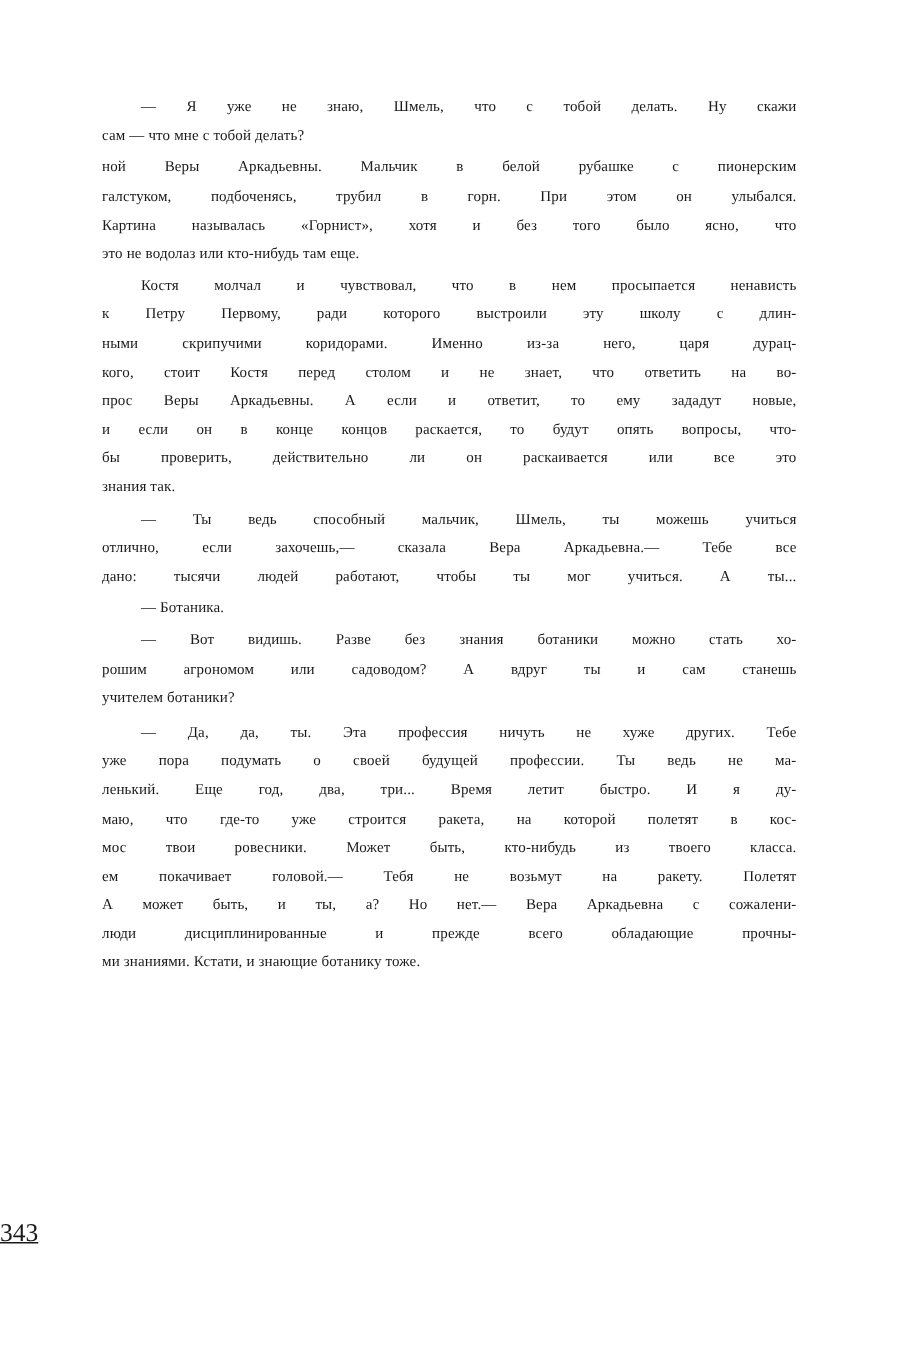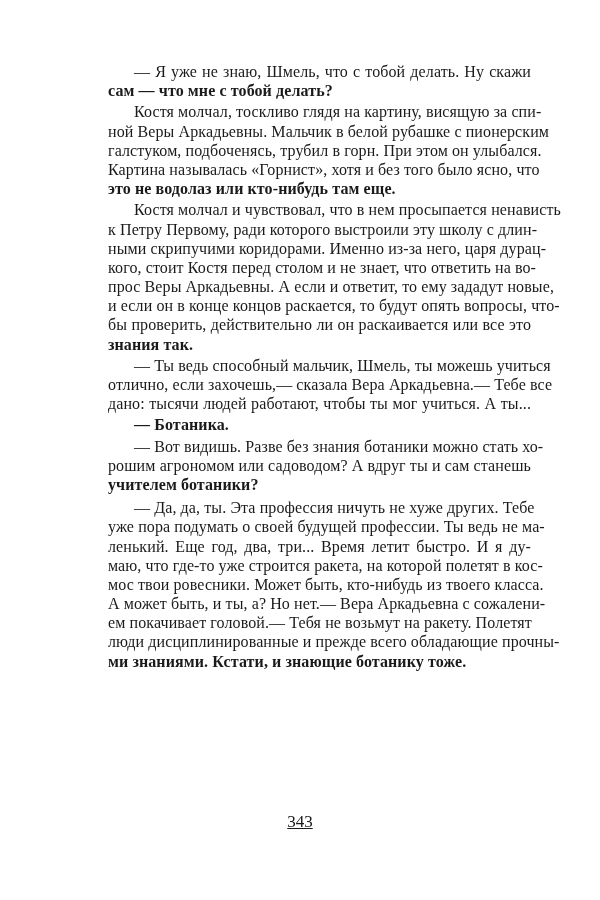--- a/index.html
+++ b/index.html
@@ -18,61 +18,58 @@
   .page {
     position: absolute;
     left: 68px;
     top: 62px;
     width: 463px;
   }
   .line {
     display: block;
     height: 19.2px;
     line-height: 19.2px;
-    font-size: 16px;
+    font-size: 10px;
     white-space: nowrap;
     text-align: justify;
     text-align-last: justify;
     letter-spacing: 0.1px;
-    margin-left: 40px;
   }
   .line.indent {
     padding-left: 26px;
   }
   .line.last {
     text-align-last: left;
-    font-weight: bold;
   }
   .para-gap {
     height: 2px;
   }
   .page-number {
     position: absolute;
     top: 812px;
     left: 0;
     width: 600px;
-    text-align: center;
+    text-align: left;
     font-size: 17px;
     color: #1a1a1a;
     text-decoration: underline;
   }
 </style>
 </head>
 <body>
 
 <div class="page">
 
   <div>
     <span class="line indent">— Я уже не знаю, Шмель, что с тобой делать. Ну скажи</span>
     <span class="line last">сам — что мне с тобой делать?</span>
   </div>
   <div class="para-gap"></div>
 
   <div>
-    <span class="line indent">Костя молчал, тоскливо глядя на картину, висящую за спи-</span>
     <span class="line">ной Веры Аркадьевны. Мальчик в белой рубашке с пионерским</span>
     <span class="line">галстуком, подбоченясь, трубил в горн. При этом он улыбался.</span>
     <span class="line">Картина называлась «Горнист», хотя и без того было ясно, что</span>
     <span class="line last">это не водолаз или кто-нибудь там еще.</span>
   </div>
   <div class="para-gap"></div>
 
   <div>
     <span class="line indent">Костя молчал и чувствовал, что в нем просыпается ненависть</span>
     <span class="line">к Петру Первому, ради которого выстроили эту школу с длин-</span>
@@ -105,22 +102,22 @@
   <div class="para-gap"></div>
 
   <div class="para-gap"></div>
 
   <div>
     <span class="line indent">— Да, да, ты. Эта профессия ничуть не хуже других. Тебе</span>
     <span class="line">уже пора подумать о своей будущей профессии. Ты ведь не ма-</span>
     <span class="line">ленький. Еще год, два, три... Время летит быстро. И я ду-</span>
     <span class="line">маю, что где-то уже строится ракета, на которой полетят в кос-</span>
     <span class="line">мос твои ровесники. Может быть, кто-нибудь из твоего класса.</span>
+    <span class="line">ем покачивает головой.— Тебя не возьмут на ракету. Полетят</span>
     <span class="line">А может быть, и ты, а? Но нет.— Вера Аркадьевна с сожалени-</span>
-    <span class="line">ем покачивает головой.— Тебя не возьмут на ракету. Полетят</span>
     <span class="line">люди дисциплинированные и прежде всего обладающие прочны-</span>
     <span class="line last">ми знаниями. Кстати, и знающие ботанику тоже.</span>
   </div>
   <div class="para-gap"></div>
 
 
 </div>
 
 <div class="page-number">343</div>
 

